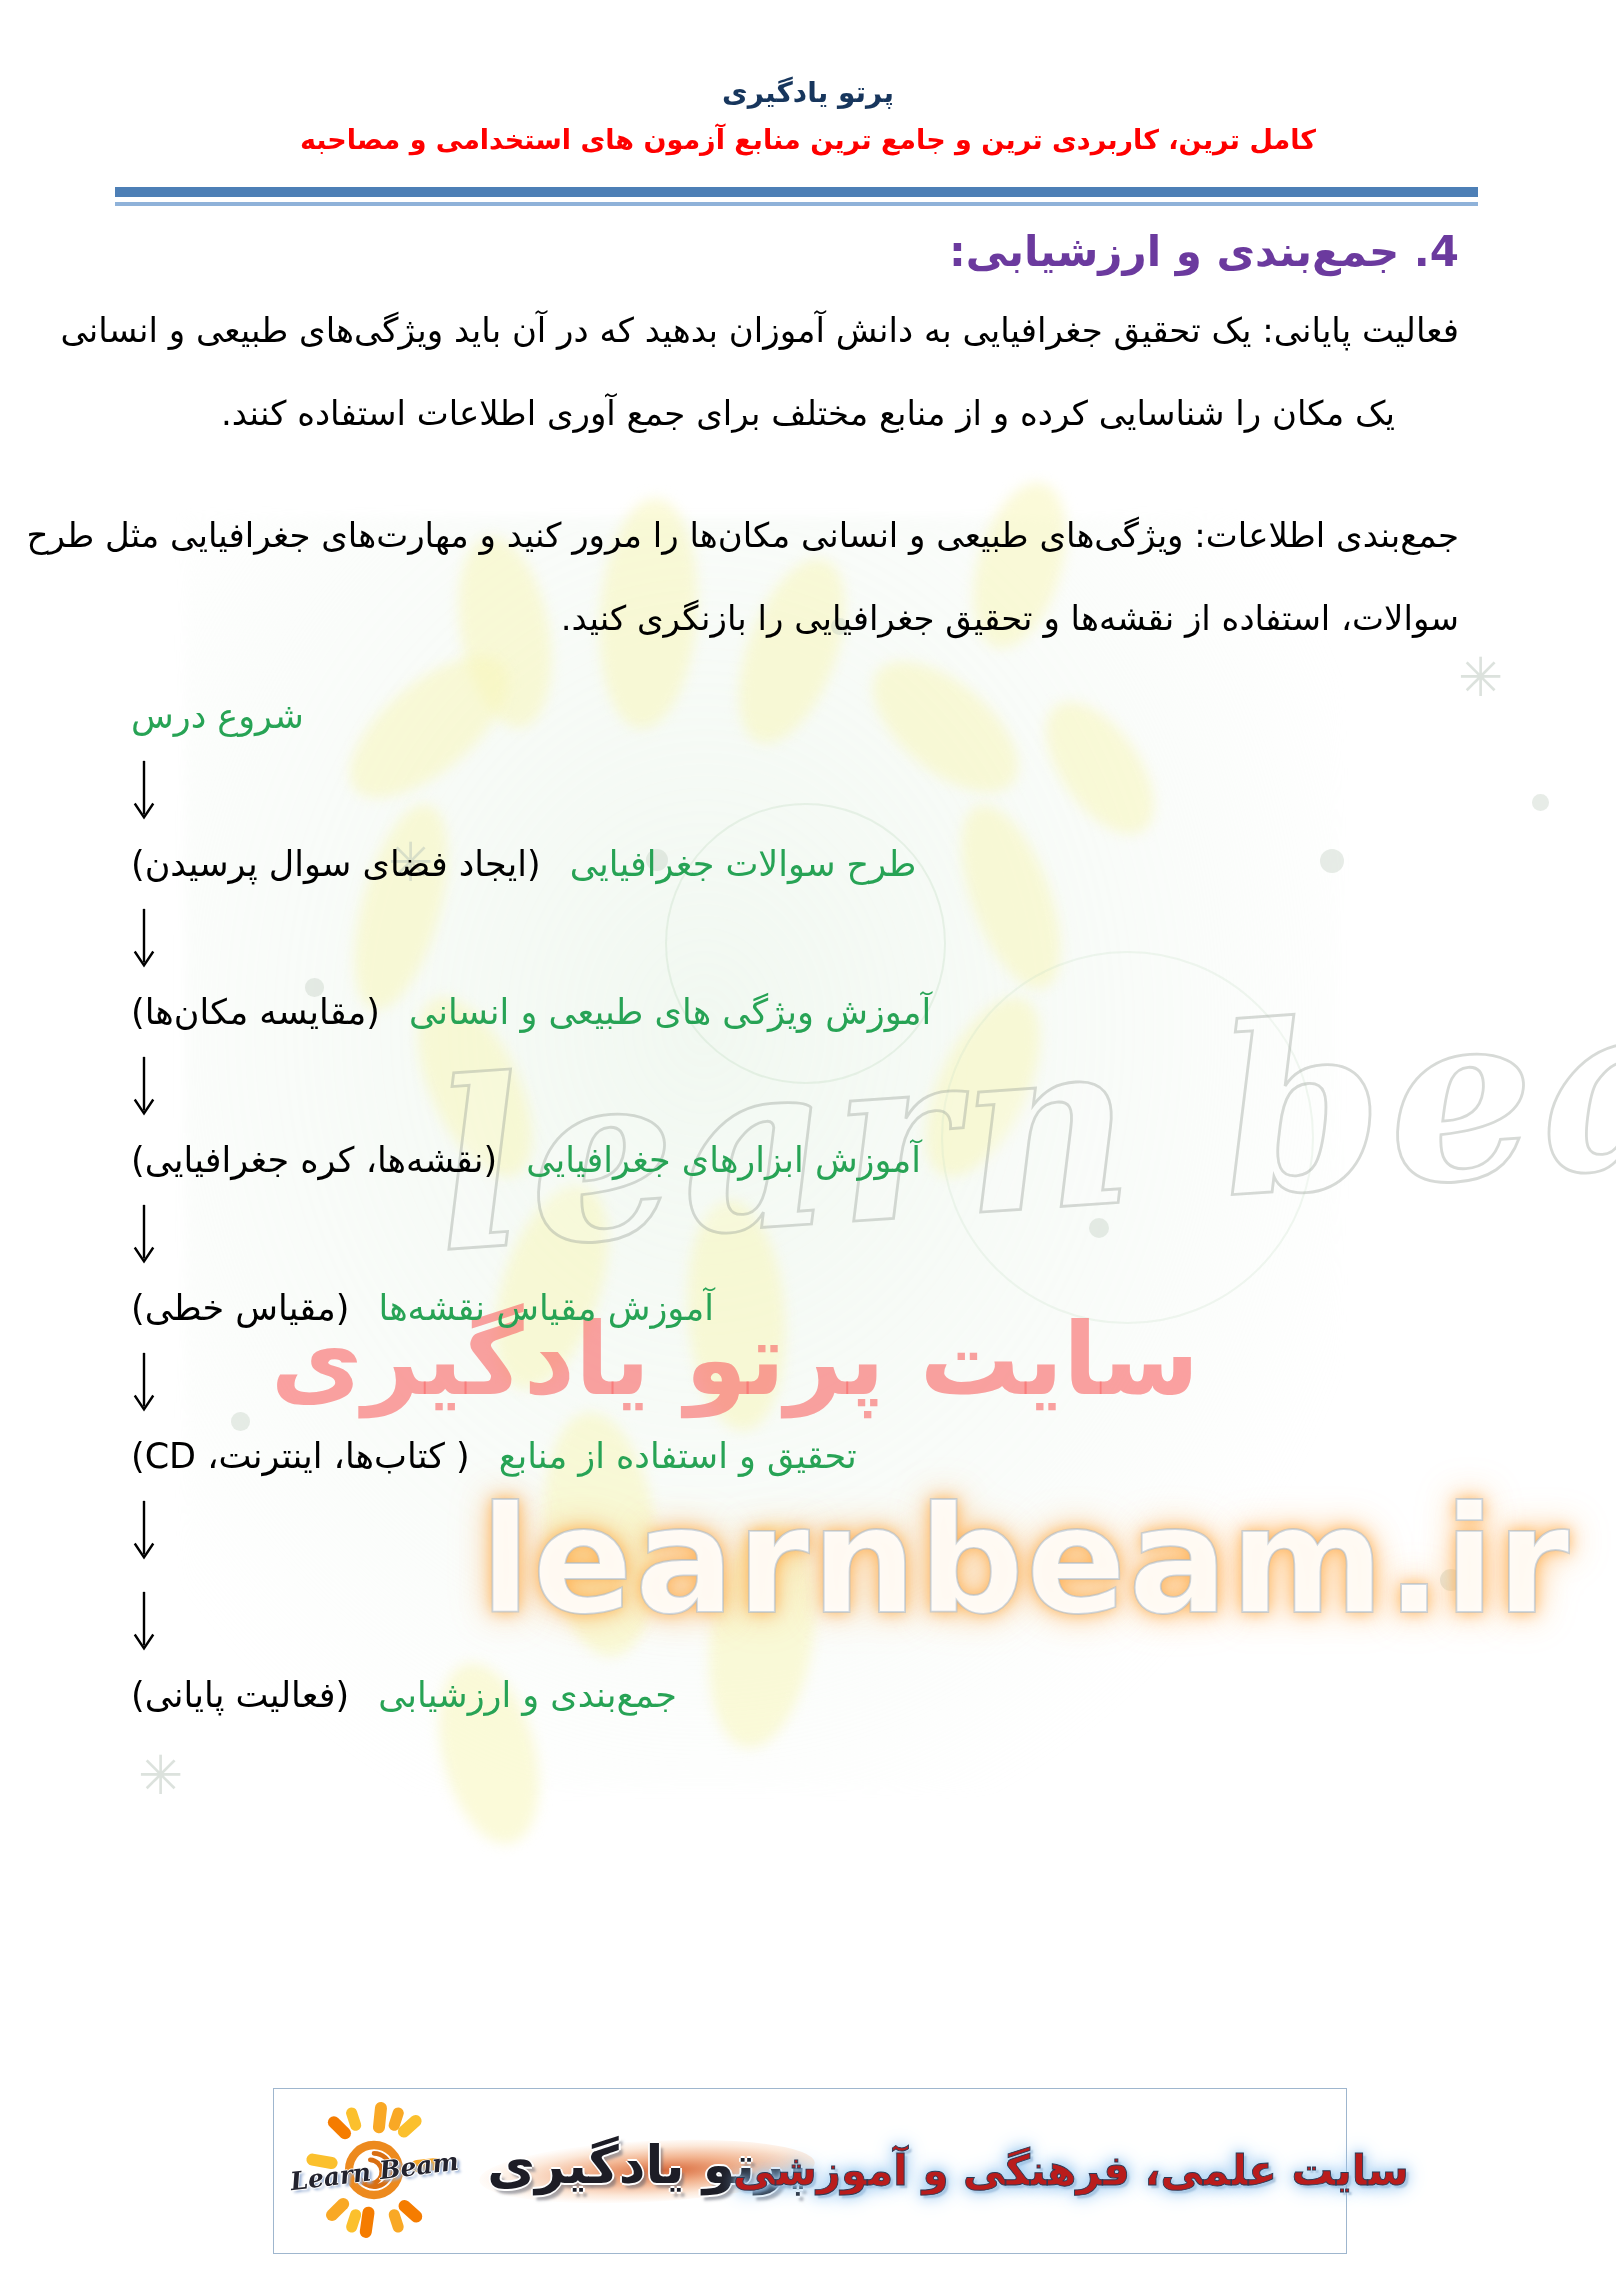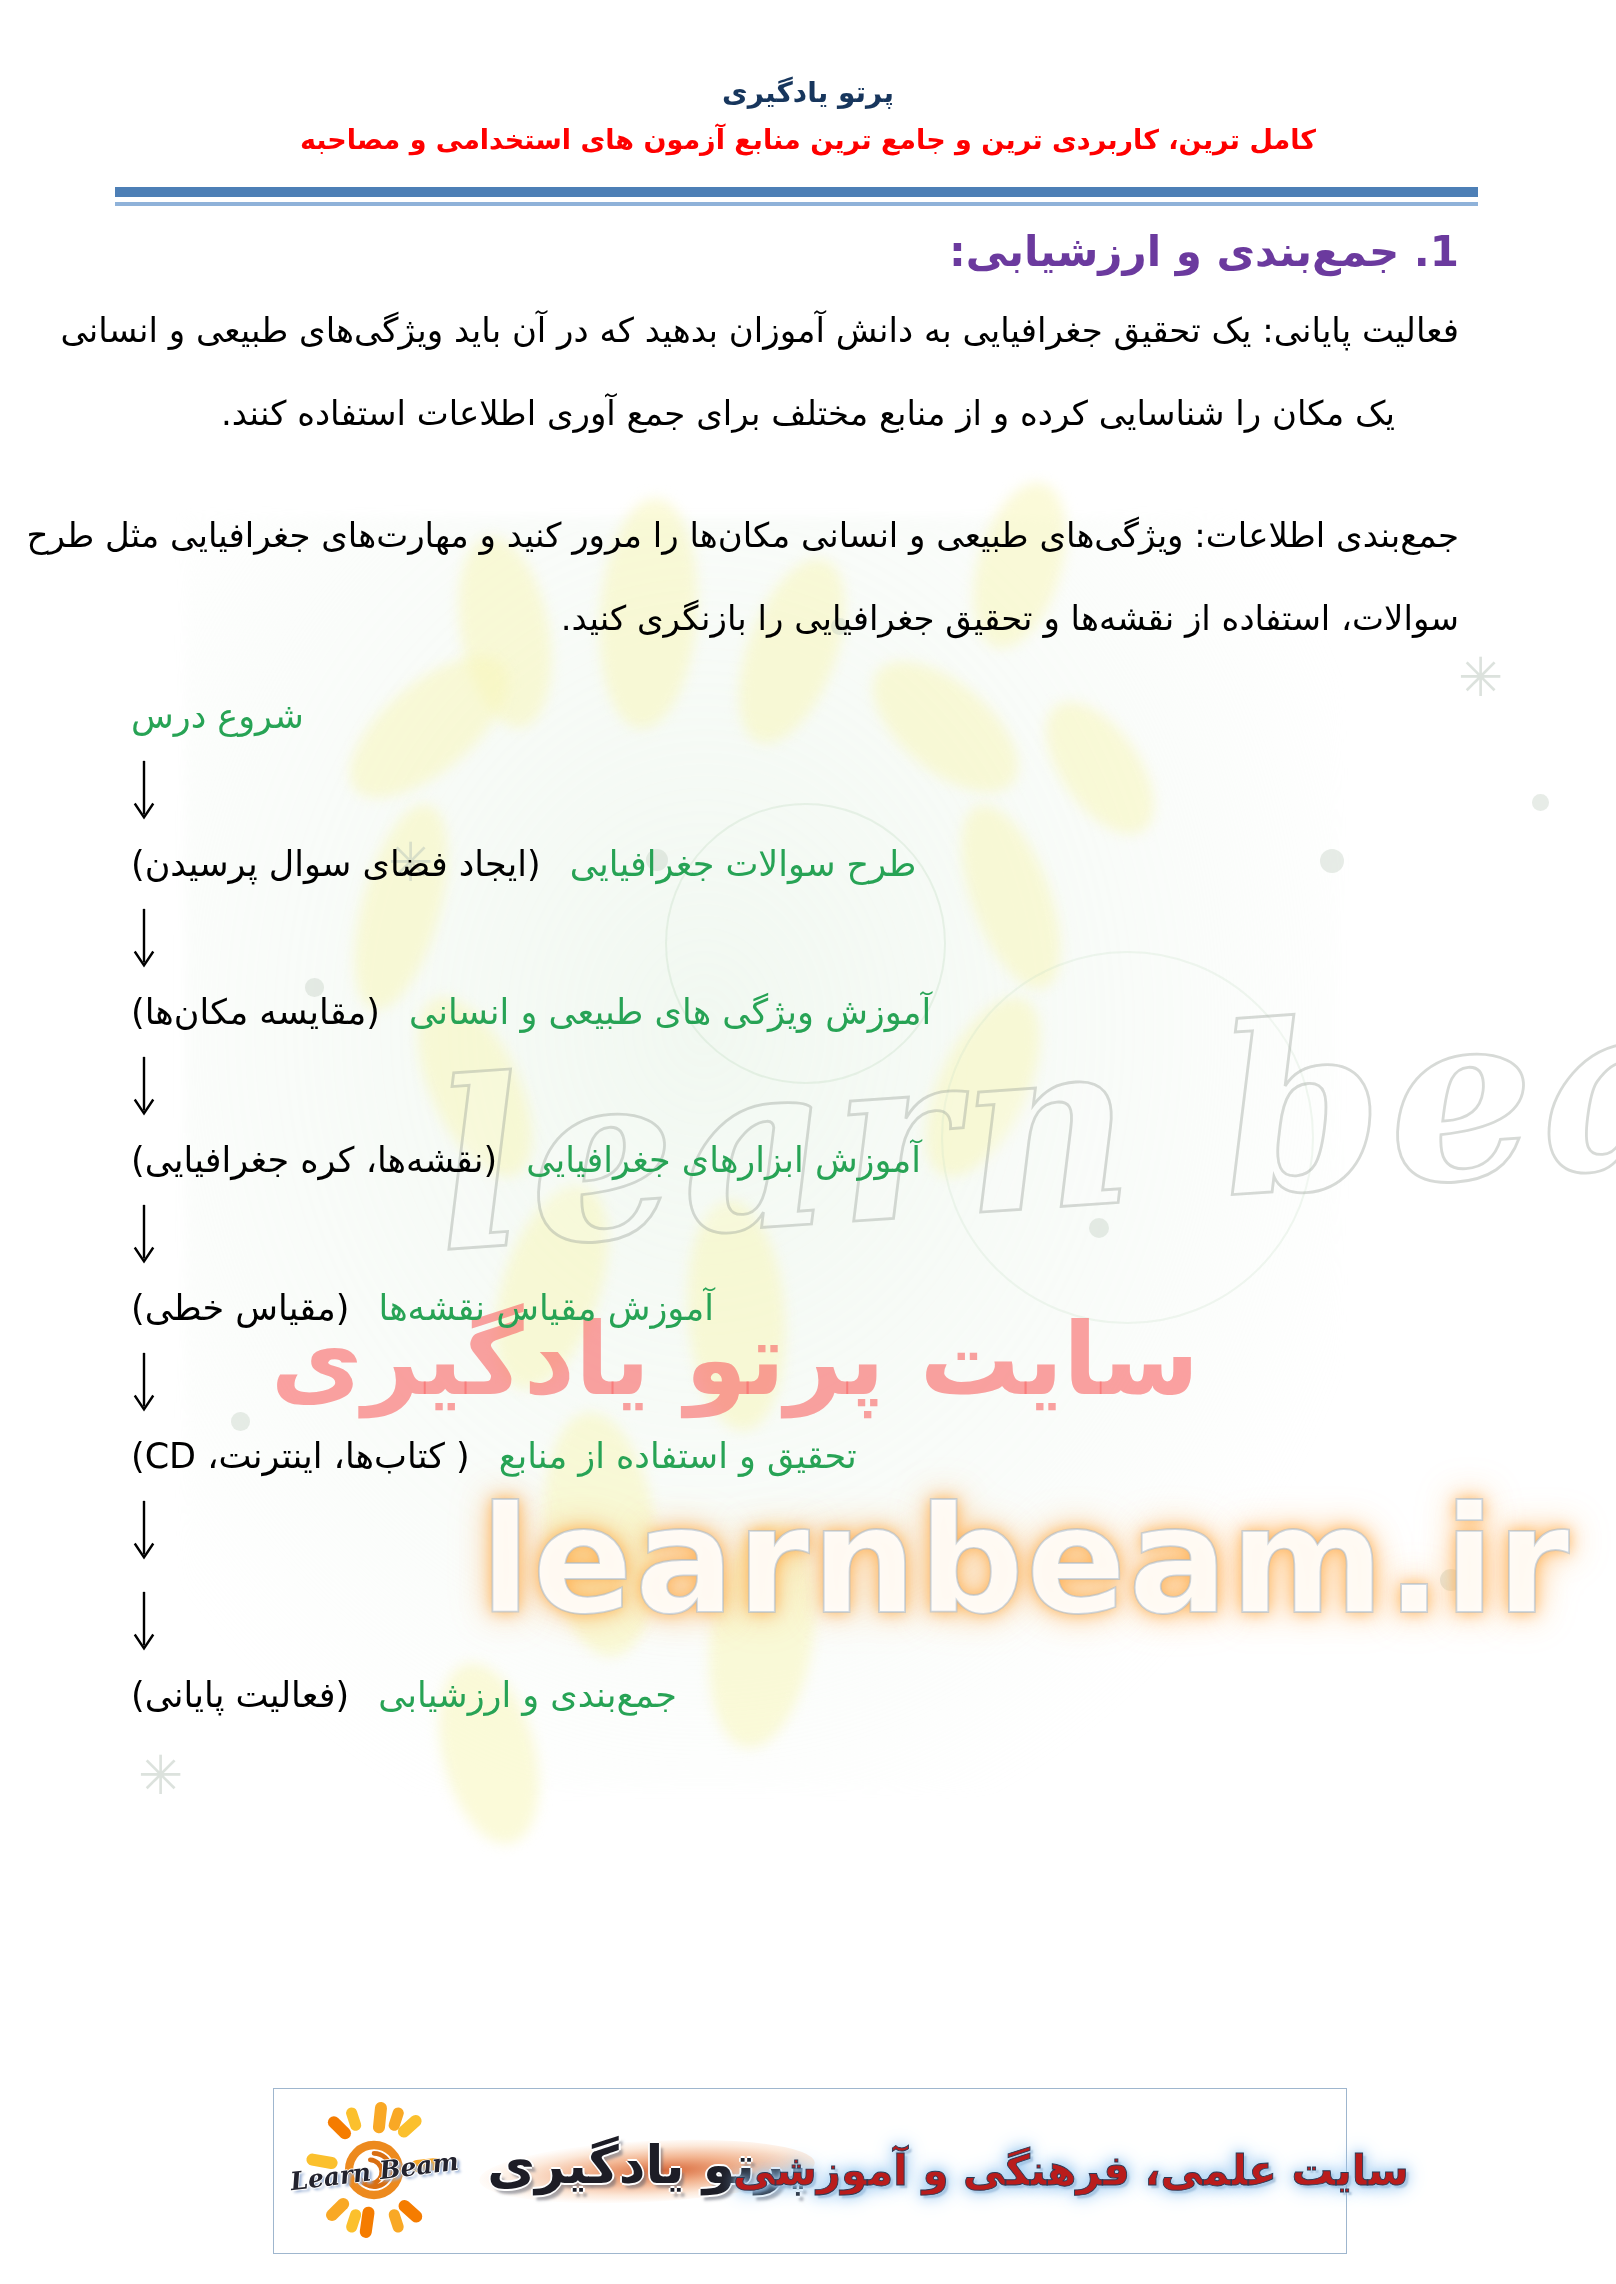--- a/index.html
+++ b/index.html
@@ -141,21 +141,21 @@
 <div class="wm-site">learnbeam.ir</div>
 
 <div class="page-header">
   <div class="site-title">پرتو یادگیری</div>
   <div class="site-tagline">کامل ترین، کاربردی ترین و جامع ترین منابع آزمون های استخدامی و مصاحبه</div>
 </div>
 <div class="rule rule-thick"></div>
 <div class="rule rule-thin"></div>
 
 <div class="content">
-  <div class="section-heading">1. جمع‌بندی و ارزشیابی:</div>
+  <div class="section-heading">4. جمع‌بندی و ارزشیابی:</div>
 
   <div class="para" style="margin-top:13px;">
     <div class="para-line al-justify">فعالیت پایانی: یک تحقیق جغرافیایی به دانش آموزان بدهید که در آن باید ویژگی‌های طبیعی و انسانی</div>
     <div class="para-line al-center">یک مکان را شناسایی کرده و از منابع مختلف برای جمع آوری اطلاعات استفاده کنند.</div>
   </div>
 
   <div class="para">
     <div class="para-line al-justify">جمع‌بندی اطلاعات: ویژگی‌های طبیعی و انسانی مکان‌ها را مرور کنید و مهارت‌های جغرافیایی مثل طرح</div>
     <div class="para-line al-right">سوالات، استفاده از نقشه‌ها و تحقیق جغرافیایی را بازنگری کنید.</div>
   </div>

